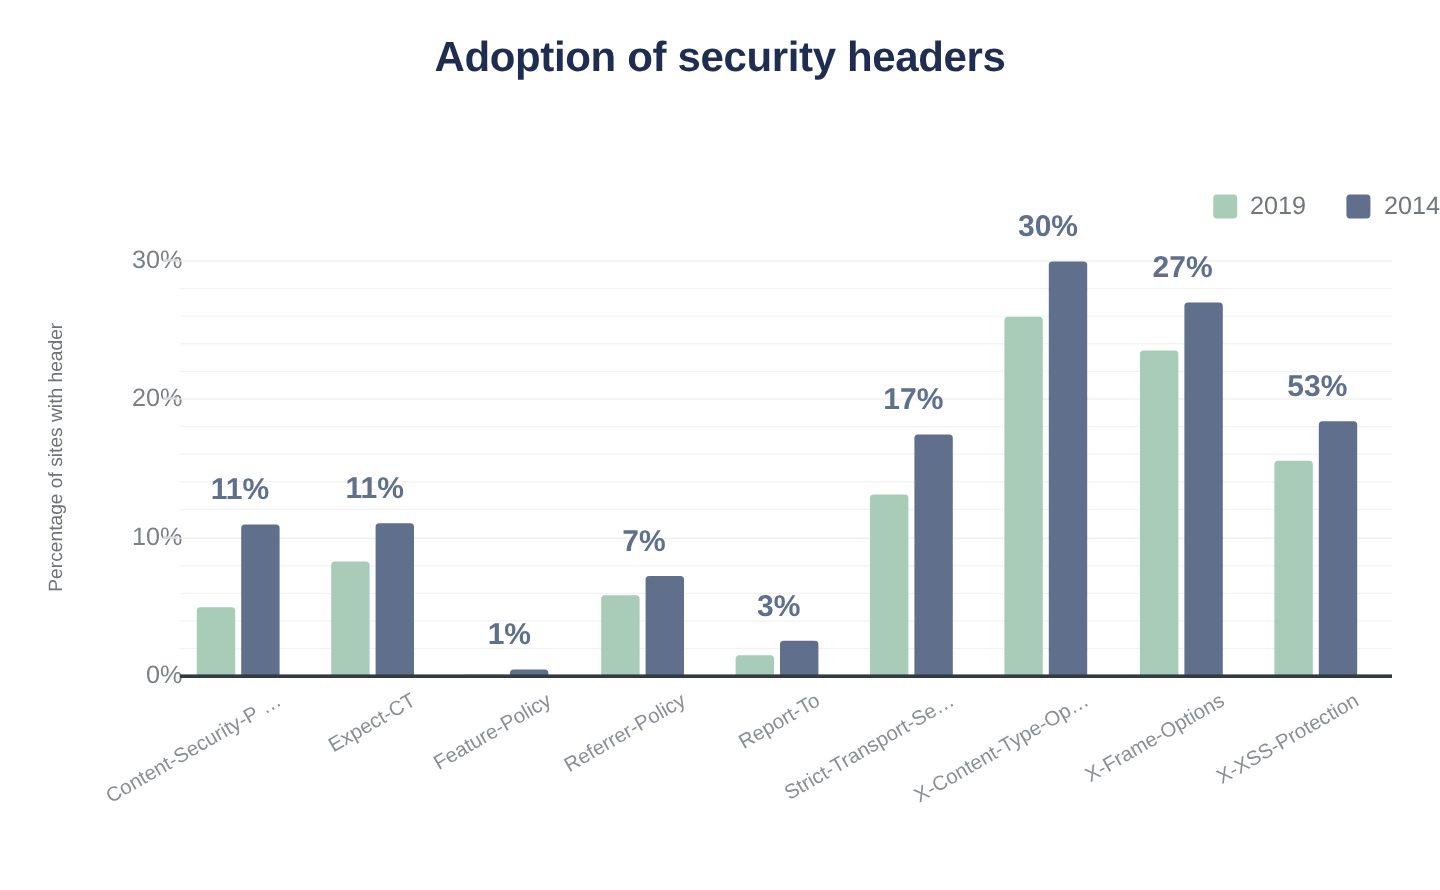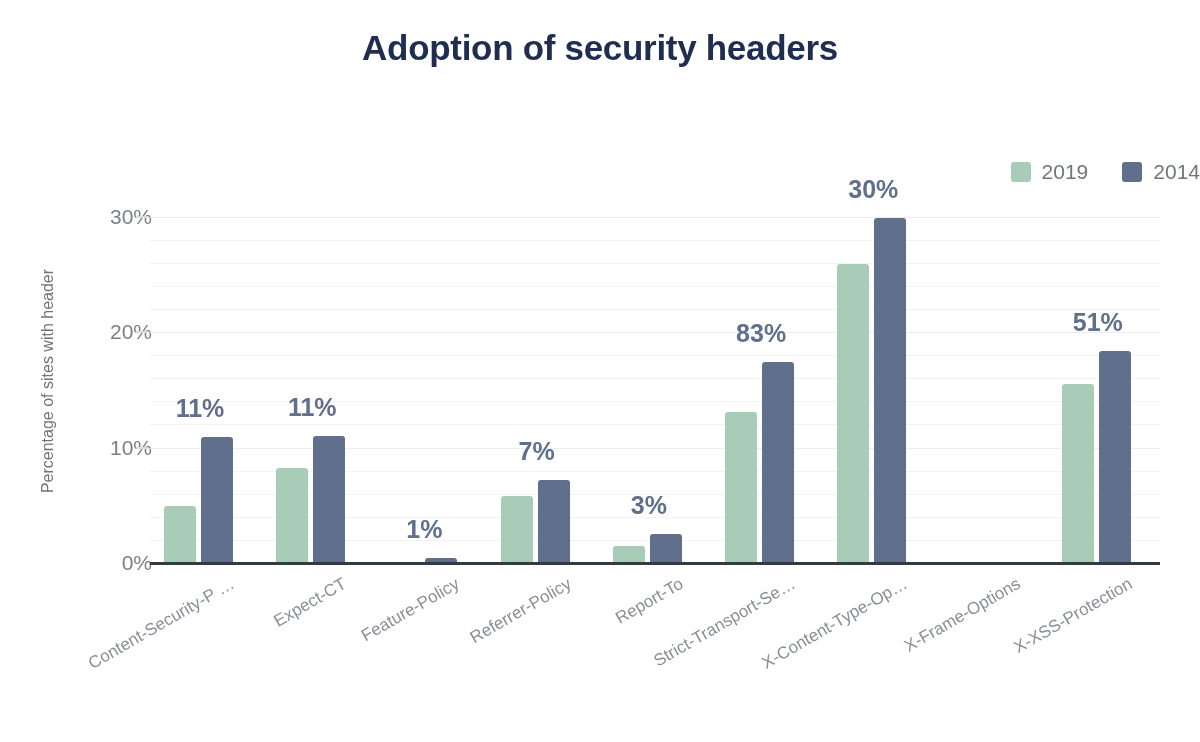--- a/index.html
+++ b/index.html
@@ -244,31 +244,36 @@
           <div class="bar-label" style="bottom: 97.1484px;">7%</div>
         </div>
         <div class="bar-group" style="left: 448.889px; width: 112.222px;">
           <div class="bar y2019" title="Report-To 2019: 1.5%" style="height: 17.3226px; background: rgb(168, 204, 184);"></div>
           <div class="bar y2020" title="Report-To 2020: 2.5%" style="height: 28.871px; background: rgb(95, 111, 140);"></div>
           <div class="bar-label" style="bottom: 42.871px;">3%</div>
         </div>
         <div class="bar-group" style="left: 561.111px; width: 112.222px;">
           <div class="bar y2019" title="Strict-Transport-Se… 2019: 13.1%" style="height: 151.284px; background: rgb(168, 204, 184);"></div>
           <div class="bar y2020" title="Strict-Transport-Se… 2020: 17.4%" style="height: 200.942px; background: rgb(95, 111, 140);"></div>
-          <div class="bar-label" style="bottom: 214.942px;">83%</div>
+          <div class="bar-label" style="bottom: 214.942px;">17%</div>
         </div>
         <div class="bar-group" style="left: 673.333px; width: 112.222px;">
           <div class="bar y2019" title="X-Content-Type-Op… 2019: 25.9%" style="height: 299.103px; background: rgb(168, 204, 184);"></div>
           <div class="bar y2020" title="X-Content-Type-Op… 2020: 29.9%" style="height: 345.297px; background: rgb(95, 111, 140);"></div>
           <div class="bar-label" style="bottom: 359.297px;">30%</div>
         </div>
+        <div class="bar-group" style="left: 785.556px; width: 112.222px;">
+          <div class="bar y2019" title="X-Frame-Options 2019: 23.5%" style="height: 271.387px; background: rgb(168, 204, 184);"></div>
+          <div class="bar y2020" title="X-Frame-Options 2020: 26.9%" style="height: 310.652px; background: rgb(95, 111, 140);"></div>
+          <div class="bar-label" style="bottom: 324.652px;">27%</div>
+        </div>
         <div class="bar-group" style="left: 897.778px; width: 112.222px;">
           <div class="bar y2019" title="X-XSS-Protection 2019: 15.5%" style="height: 179px; background: rgb(168, 204, 184);"></div>
           <div class="bar y2020" title="X-XSS-Protection 2020: 18.4%" style="height: 212.49px; background: rgb(95, 111, 140);"></div>
-          <div class="bar-label" style="bottom: 226.49px;">51%</div>
+          <div class="bar-label" style="bottom: 226.49px;">53%</div>
         </div>
       </div>
 
     <div class="axis-baseline"></div>
 
     <div id="x-labels">
         <div class="x-label" style="left: 228.111px; transform: translateX(-100%) rotate(-30deg); transform-origin: right top;">Content-Security-P …</div>
         <div class="x-label" style="left: 340.333px; transform: translateX(-100%) rotate(-30deg); transform-origin: right top;">Expect-CT</div>
         <div class="x-label" style="left: 452.556px; transform: translateX(-100%) rotate(-30deg); transform-origin: right top;">Feature-Policy</div>
         <div class="x-label" style="left: 564.778px; transform: translateX(-100%) rotate(-30deg); transform-origin: right top;">Referrer-Policy</div>

